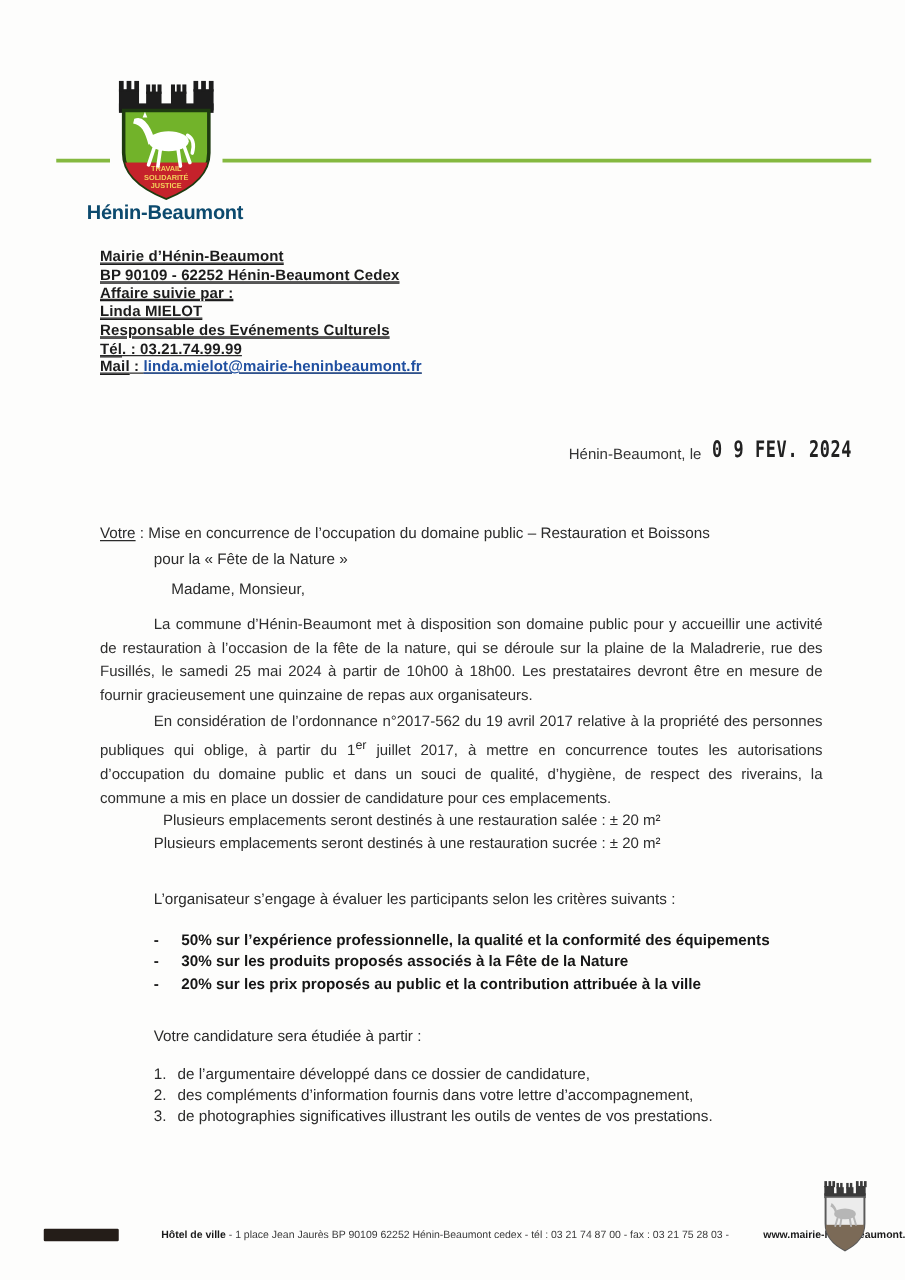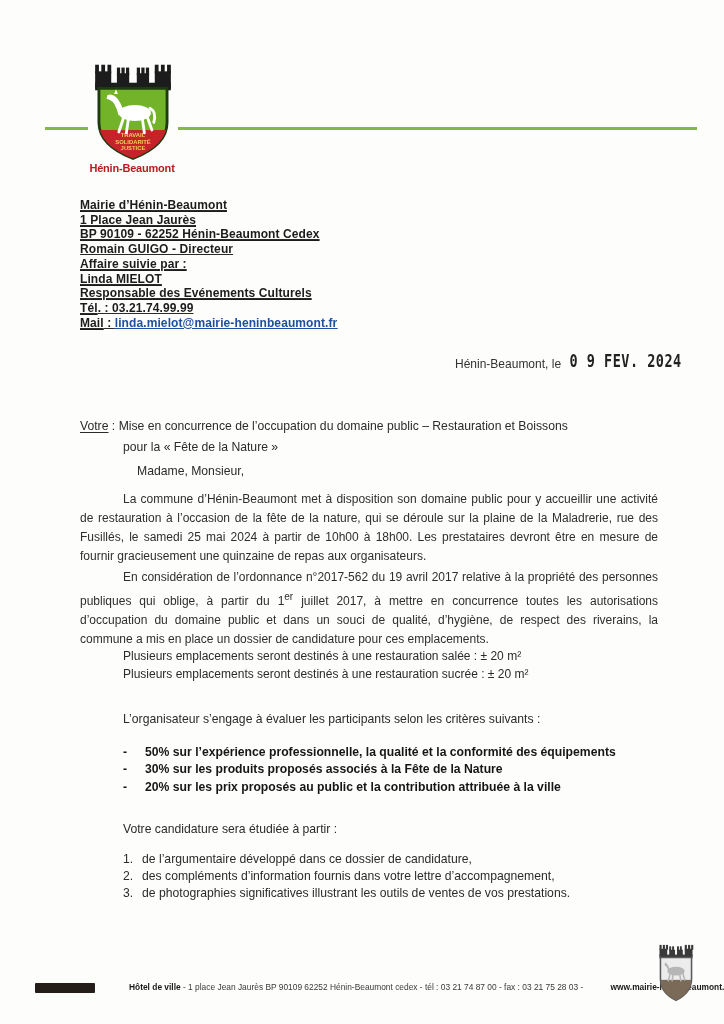--- a/index.html
+++ b/index.html
@@ -4,21 +4,21 @@
 <style>
   html,body{margin:0;padding:0;background:#888;}
   .page{position:relative;width:724px;height:1024px;margin:0 auto;background:#fdfdfc;
         font-family:"Liberation Sans",sans-serif;color:#2b2b2b;overflow:hidden;}
   
   .greenline{position:absolute;height:3px;background:#85b940;}
   .gl-left{left:45px;top:127px;width:43px;}
   .gl-right{left:178px;top:127px;width:519px;}
   .crest{position:absolute;left:88px;top:60px;}
   .wordmark{position:absolute;left:66px;top:162px;width:132px;text-align:center;
-            font-weight:bold;font-size:11px;letter-spacing:-0.2px;color:#b91c1c;}
+            font-weight:bold;font-size:16px;letter-spacing:-0.2px;color:#0c4a6e;}
   
   .sender{position:absolute;left:80px;top:198px;text-decoration:underline;}
   .sender-line{font-weight:bold;font-size:12px;line-height:14.7px;color:#1c1c1c;letter-spacing:0.1px;white-space:nowrap;}
   .sender-line [data-u="1"], .u{text-decoration:underline;text-underline-offset:2px;}
   a.maillink{color:#1f4fa0;text-decoration:underline;font-weight:bold;}
   
   .dateline{position:absolute;left:455px;top:354px;white-space:nowrap;}
   .place{font-size:12px;color:#333;}
   .stamp{display:inline-block;font-family:"DejaVu Sans Mono",monospace;font-weight:bold;
          font-size:13.5px;letter-spacing:0.5px;color:#222;transform:scaleY(1.35);
@@ -26,21 +26,21 @@
   
   .subject{position:absolute;left:80px;top:416px;width:580px;font-size:12.2px;line-height:21px;color:#2b2b2b;}
   .subject-row1{white-space:nowrap;}
   .subject-row2{margin-left:43px;}
   
   .salutation{position:absolute;left:137px;top:464px;font-size:12.2px;}
   .para{position:absolute;left:80px;width:578px;font-size:12px;line-height:19px;
         text-align:justify;text-indent:43px;color:#2e2e2e;}
   .para1{top:490px;}
   .para2{top:568px;}
-  .emplacements{position:absolute;left:123px;top:648px;font-size:12px;line-height:17.5px;}
+  .emplacements{position:absolute;left:123px;top:648px;font-size:12px;line-height:17.5px;text-align:right;}
   .criteria-intro{position:absolute;left:123px;top:712px;font-size:12.2px;}
   .criteria{position:absolute;left:123px;top:744px;font-size:12.2px;font-weight:bold;color:#161616;}
   .criteria-item{position:relative;padding-left:22px;line-height:17.3px;white-space:nowrap;}
   .criteria-item::before{content:"-";position:absolute;left:0;font-weight:bold;}
   .study-intro{position:absolute;left:123px;top:822px;font-size:12.2px;}
   .study{position:absolute;left:123px;top:851px;font-size:12.2px;counter-reset:s;}
   .study-item{counter-increment:s;position:relative;padding-left:19px;line-height:16.8px;white-space:nowrap;}
   .study-item::before{content:counter(s) ".";position:absolute;left:0;}
   
   .footer-bar{position:absolute;left:35px;top:983px;width:60px;height:10px;background:#241d18;border-radius:1px;}
@@ -100,23 +100,21 @@
           <path d="M61 60 L66 74"></path>
         </g>
         <path d="M64 51 Q71 55 68 66" fill="none" stroke="#ffffff" stroke-width="3" stroke-linecap="round"></path>
       </g>
     </svg>
   </div>
   <div class="wordmark">Hénin-Beaumont</div>
 
   <div class="sender">
     <div class="sender-line"><span data-u="1">Mairie d’Hénin-Beaumont</span></div>
-    <div class="sender-line"><span data-u="1">1 Place Jean Jaurès</span></div>
     <div class="sender-line"><span data-u="1">BP 90109 - 62252 Hénin-Beaumont Cedex</span></div>
-    <div class="sender-line"><span data-u="0">Romain GUIGO - Directeur</span></div>
     <div class="sender-line"><span data-u="1">Affaire suivie par :</span></div>
     <div class="sender-line"><span data-u="1">Linda MIELOT</span></div>
     <div class="sender-line"><span data-u="1">Responsable des Evénements Culturels</span></div>
     <div class="sender-line">
       <span class="u">Tél</span><span>. : 03.21.74.99.99</span>
     </div>
     <div class="sender-line">
       <span class="u">Mail</span><span> : </span><a class="maillink" href="#">linda.mielot@mairie-heninbeaumont.fr</a>
     </div>
   </div>

